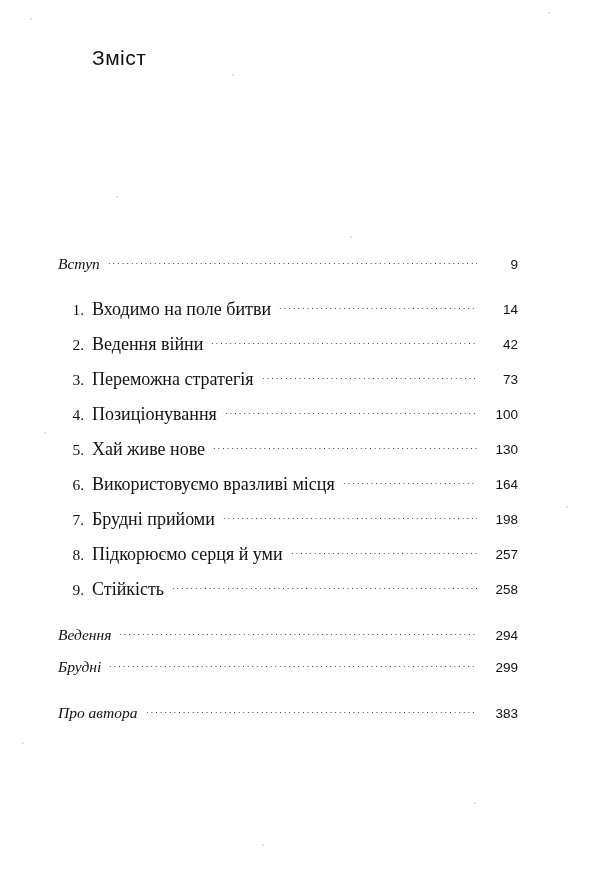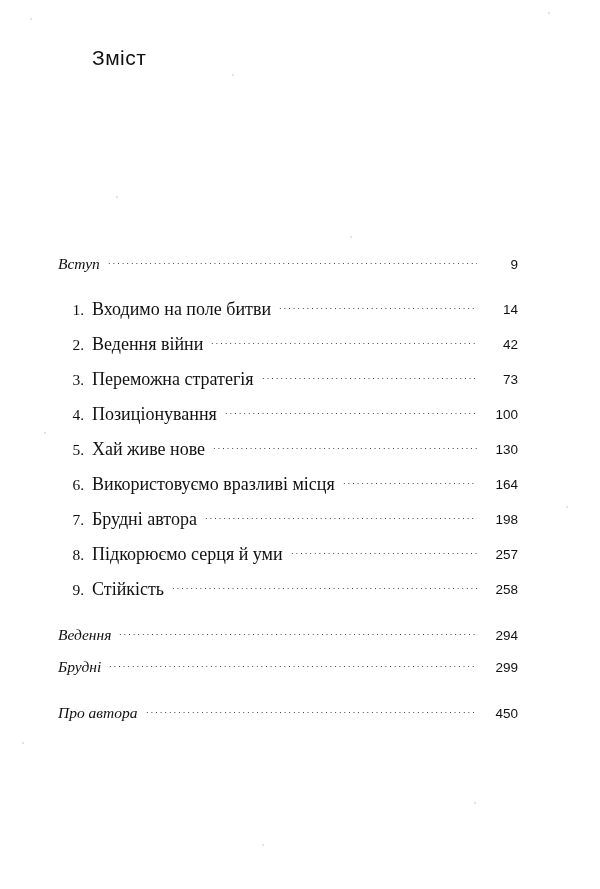--- a/index.html
+++ b/index.html
@@ -200,21 +200,21 @@
       <div class="toc-row">
         <span class="num">6.</span>
         <span class="label">Використовуємо вразливі місця</span>
         <span class="dots"></span>
         <span class="page-no">164</span>
       </div>
       <div class="row-gap"></div>
 
       <div class="toc-row">
         <span class="num">7.</span>
-        <span class="label">Брудні автора</span>
+        <span class="label">Брудні прийоми</span>
         <span class="dots"></span>
         <span class="page-no">198</span>
       </div>
       <div class="row-gap"></div>
 
       <div class="toc-row">
         <span class="num">8.</span>
         <span class="label">Підкорюємо серця й уми</span>
         <span class="dots"></span>
         <span class="page-no">257</span>
@@ -249,20 +249,20 @@
         <span class="page-no">299</span>
       </div>
       <div class="row-gap"></div>
 
       <div class="row-gap"></div>
 
       <div class="toc-row matter">
         <span class="num"></span>
         <span class="label">Про автора</span>
         <span class="dots"></span>
-        <span class="page-no">450</span>
+        <span class="page-no">383</span>
       </div>
 
     </div>
 
   </div>
 
 </div>
 
 </body></html>

